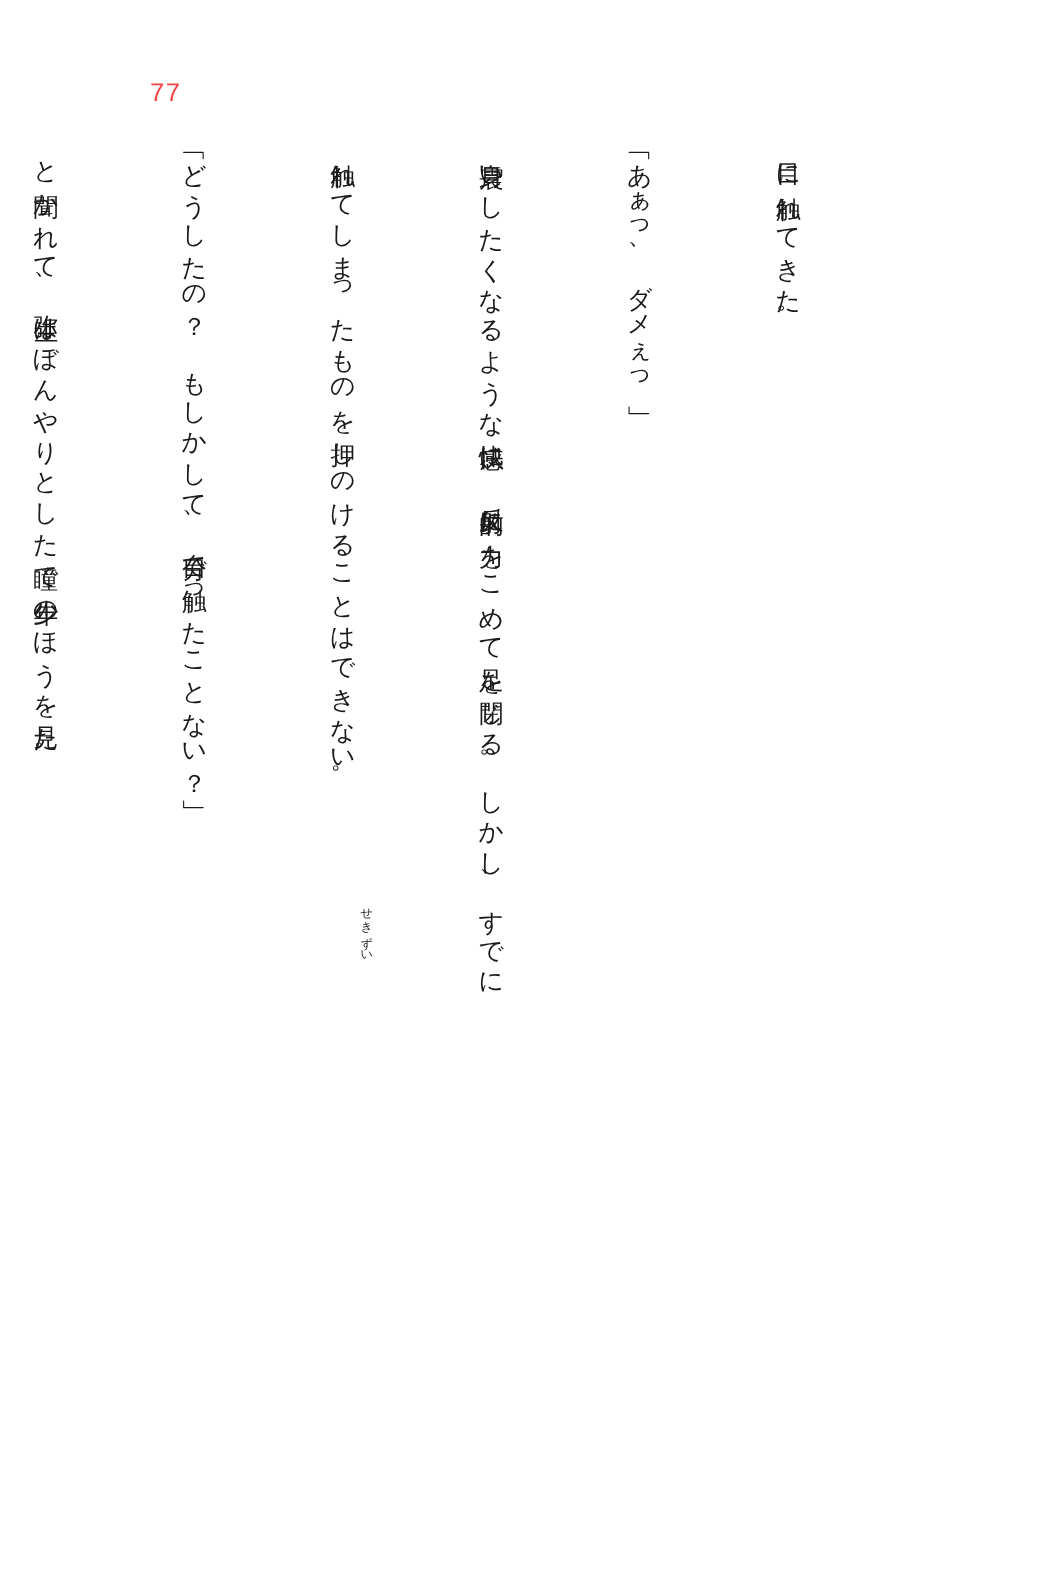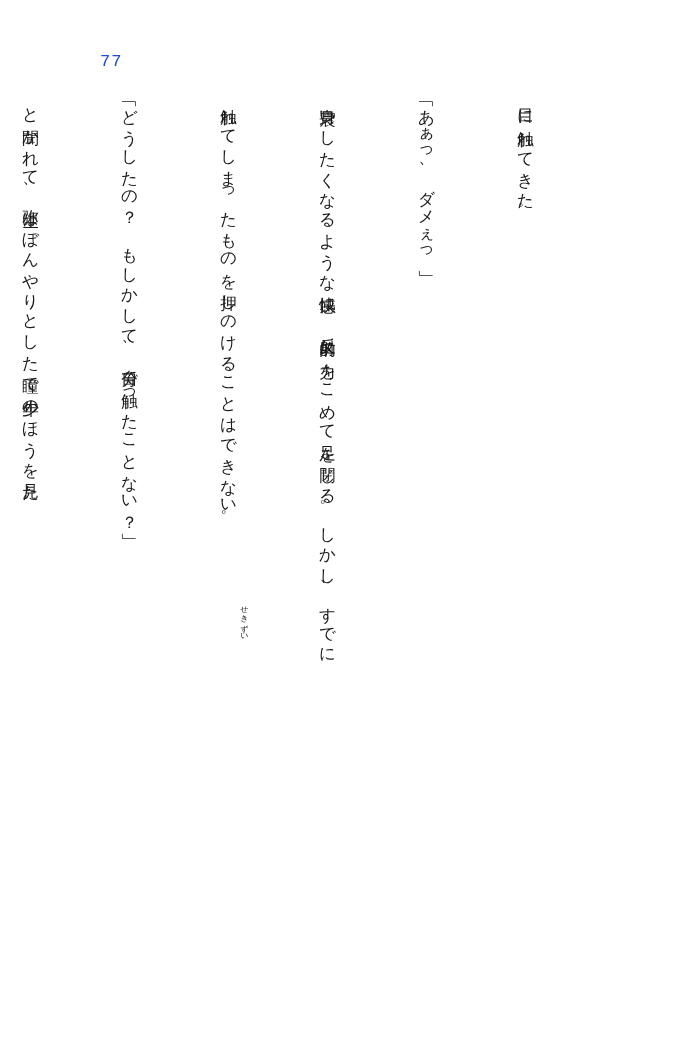--- a/index.html
+++ b/index.html
@@ -16,22 +16,22 @@
     font-family: "Liberation Serif", "DejaVu Serif", serif;
     color: #1a1a1a;
   }
   
   .page-number {
     position: absolute;
     left: 100px;
     top: 52px;
     font-size: 17px;
     letter-spacing: 1px;
-    color: #1d4ed8;
-    font-family: Liberation Mono, monospace;
+    color: #ef4444;
+    font-family: Liberation Sans, sans-serif;
   }
   
   .text-block {
     position: absolute;
     top: 96px;
     right: 86px;
     height: 860px;
     width: 520px;
     writing-mode: vertical-rl;
     text-orientation: upright;

